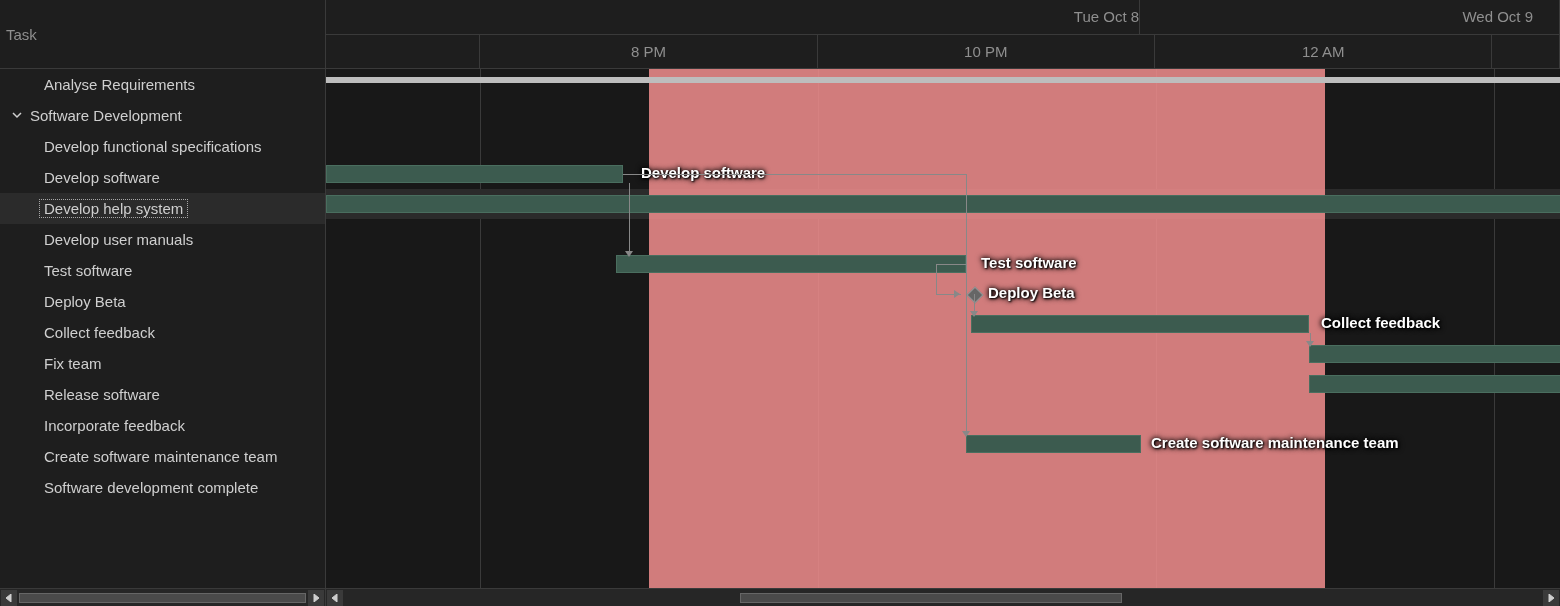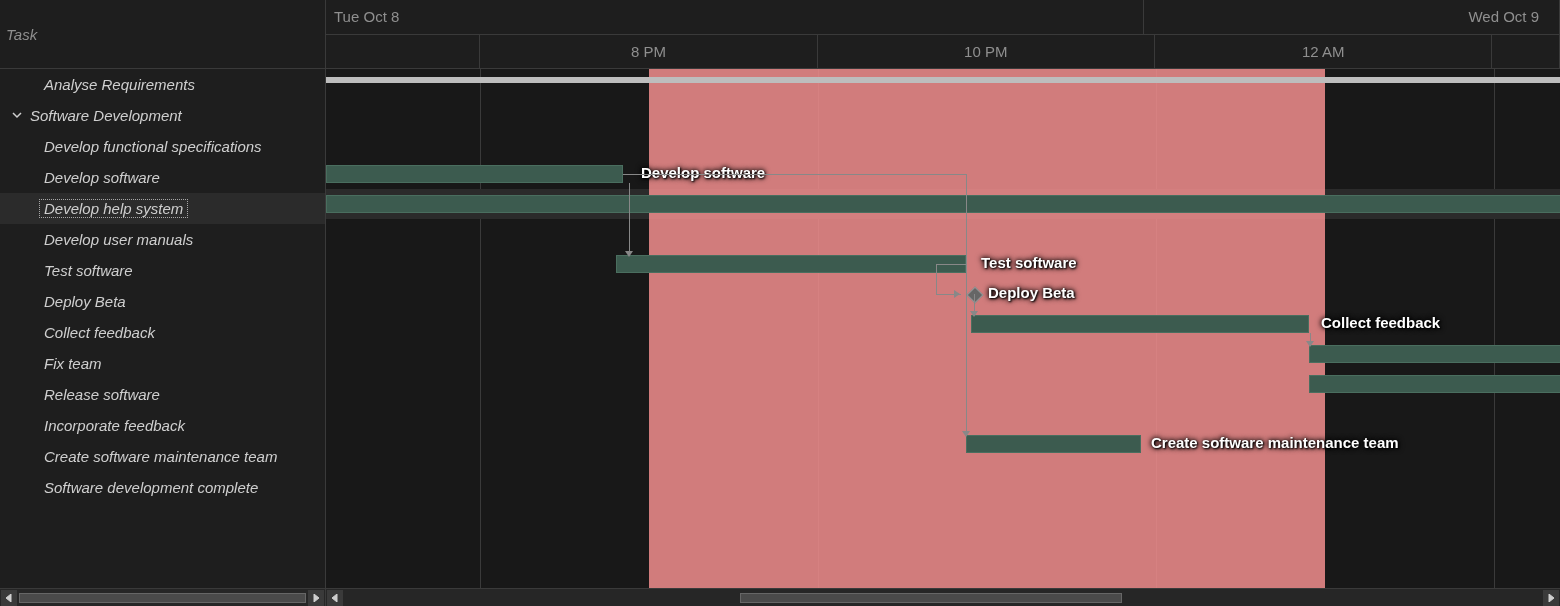--- a/index.html
+++ b/index.html
@@ -13,34 +13,34 @@
     --bar-green-light: #4a6e5f;
     --bar-summary: #bdbdbd;
     --red-overlay: rgba(242,142,142,0.85);
     --red-border: #ef8585;
     --row-hl: #2b2b2b;
     --dot-sel: #a7a7a7;
   }
   html,body{margin:0;padding:0;background:var(--bg-dark);font-family:"Segoe UI",Arial,sans-serif;color:var(--text);height:100%;}
   .root{width:1560px;height:606px;display:flex;flex-direction:column;box-sizing:border-box;}
   .main{flex:1;display:flex;min-height:0;}
-  .left-pane{width:325px;flex:none;display:flex;flex-direction:column;border-right:1px solid var(--border);font-style:italic;}
+  .left-pane{width:325px;flex:none;display:flex;flex-direction:column;border-right:1px solid var(--border);}
   .left-header{height:68px;display:flex;align-items:center;padding-left:6px;border-bottom:1px solid var(--border);font-size:15px;color:var(--text-dim);}
   .tree{flex:1;overflow:hidden;position:relative;}
   .tree-row{height:30px;display:flex;align-items:center;font-size:15px;border-bottom:1px solid transparent;}
   .tree-row.level0{padding-left:10px;}
   .tree-row.level1{padding-left:44px;}
   .tree-row.selected{background:var(--row-hl);align-items:center;}
   .tree-row.selected .label-box{border:1px dotted var(--dot-sel);padding:0 4px;margin-left:-5px;}
   .expander{width:14px;height:14px;margin-right:6px;display:inline-flex;align-items:center;justify-content:center;}
   .expander svg{width:12px;height:12px;stroke:var(--text);fill:none;stroke-width:1.5;}
   .right-pane{flex:1;display:flex;flex-direction:column;min-width:0;}
   .timeline-header{height:68px;display:flex;flex-direction:column;border-bottom:1px solid var(--border);}
   .th-days{height:34px;display:flex;border-bottom:1px solid var(--border);}
-  .th-day{border-right:1px solid var(--border);height:100%;display:flex;align-items:center;padding-left:8px;font-size:15px;color:var(--text-dim);}
+  .th-day{border-right:1px solid var(--border);height:100%;display:flex;align-items:center;padding-left:8px;font-size:15px;color:var(--text-dim);justify-content:flex-end;}
   .th-hours{height:34px;display:flex;}
   .th-hour{border-right:1px solid var(--border);height:100%;display:flex;align-items:center;justify-content:center;font-size:15px;color:var(--text-dim);}
   .chart{flex:1;position:relative;overflow:hidden;background:var(--bg-darker);}
   .chart-grid{position:absolute;left:0;top:0;right:0;bottom:0;}
   .grid-line{position:absolute;top:0;bottom:0;width:0;border-right:1px solid var(--border);}
   .red-overlay{position:absolute;top:0;bottom:0;background:var(--red-overlay);}
   .row-hl{position:absolute;left:0;right:0;height:30px;background:var(--row-hl);}
   .summary-bar{position:absolute;height:6px;background:var(--bar-summary);}
   .task-bar{position:absolute;height:18px;background:var(--bar-green);border:1px solid var(--bar-green-light);box-sizing:border-box;}
   .bar-label{position:absolute;font-size:15px;font-weight:600;color:#fff;text-shadow:0 0 4px #000,0 0 6px #000,1px 1px 2px #000;white-space:nowrap;}
@@ -122,21 +122,21 @@
           </div>
         </div>
     </div>
 
     <div class="right-pane">
       <div class="timeline-header">
         <div class="th-days" id="th-days">
             <div class="th-day" style="width: 830px;">
               <span>Tue Oct 8</span>
             </div>
-            <div class="th-day" style="width: 405px; justify-content: flex-end; padding-right: 20px; padding-left: 0px;">
+            <div class="th-day" style="width: 405px; justify-content: flex-end; padding-right: 26px; padding-left: 0px;">
               <span>Wed Oct 9</span>
             </div>
           </div>
         <div class="th-hours" id="th-hours">
             <div class="th-hour" style="width: 154px;">
               <span></span>
             </div>
             <div class="th-hour" style="width: 338px;">
               <span>8 PM</span>
             </div>

